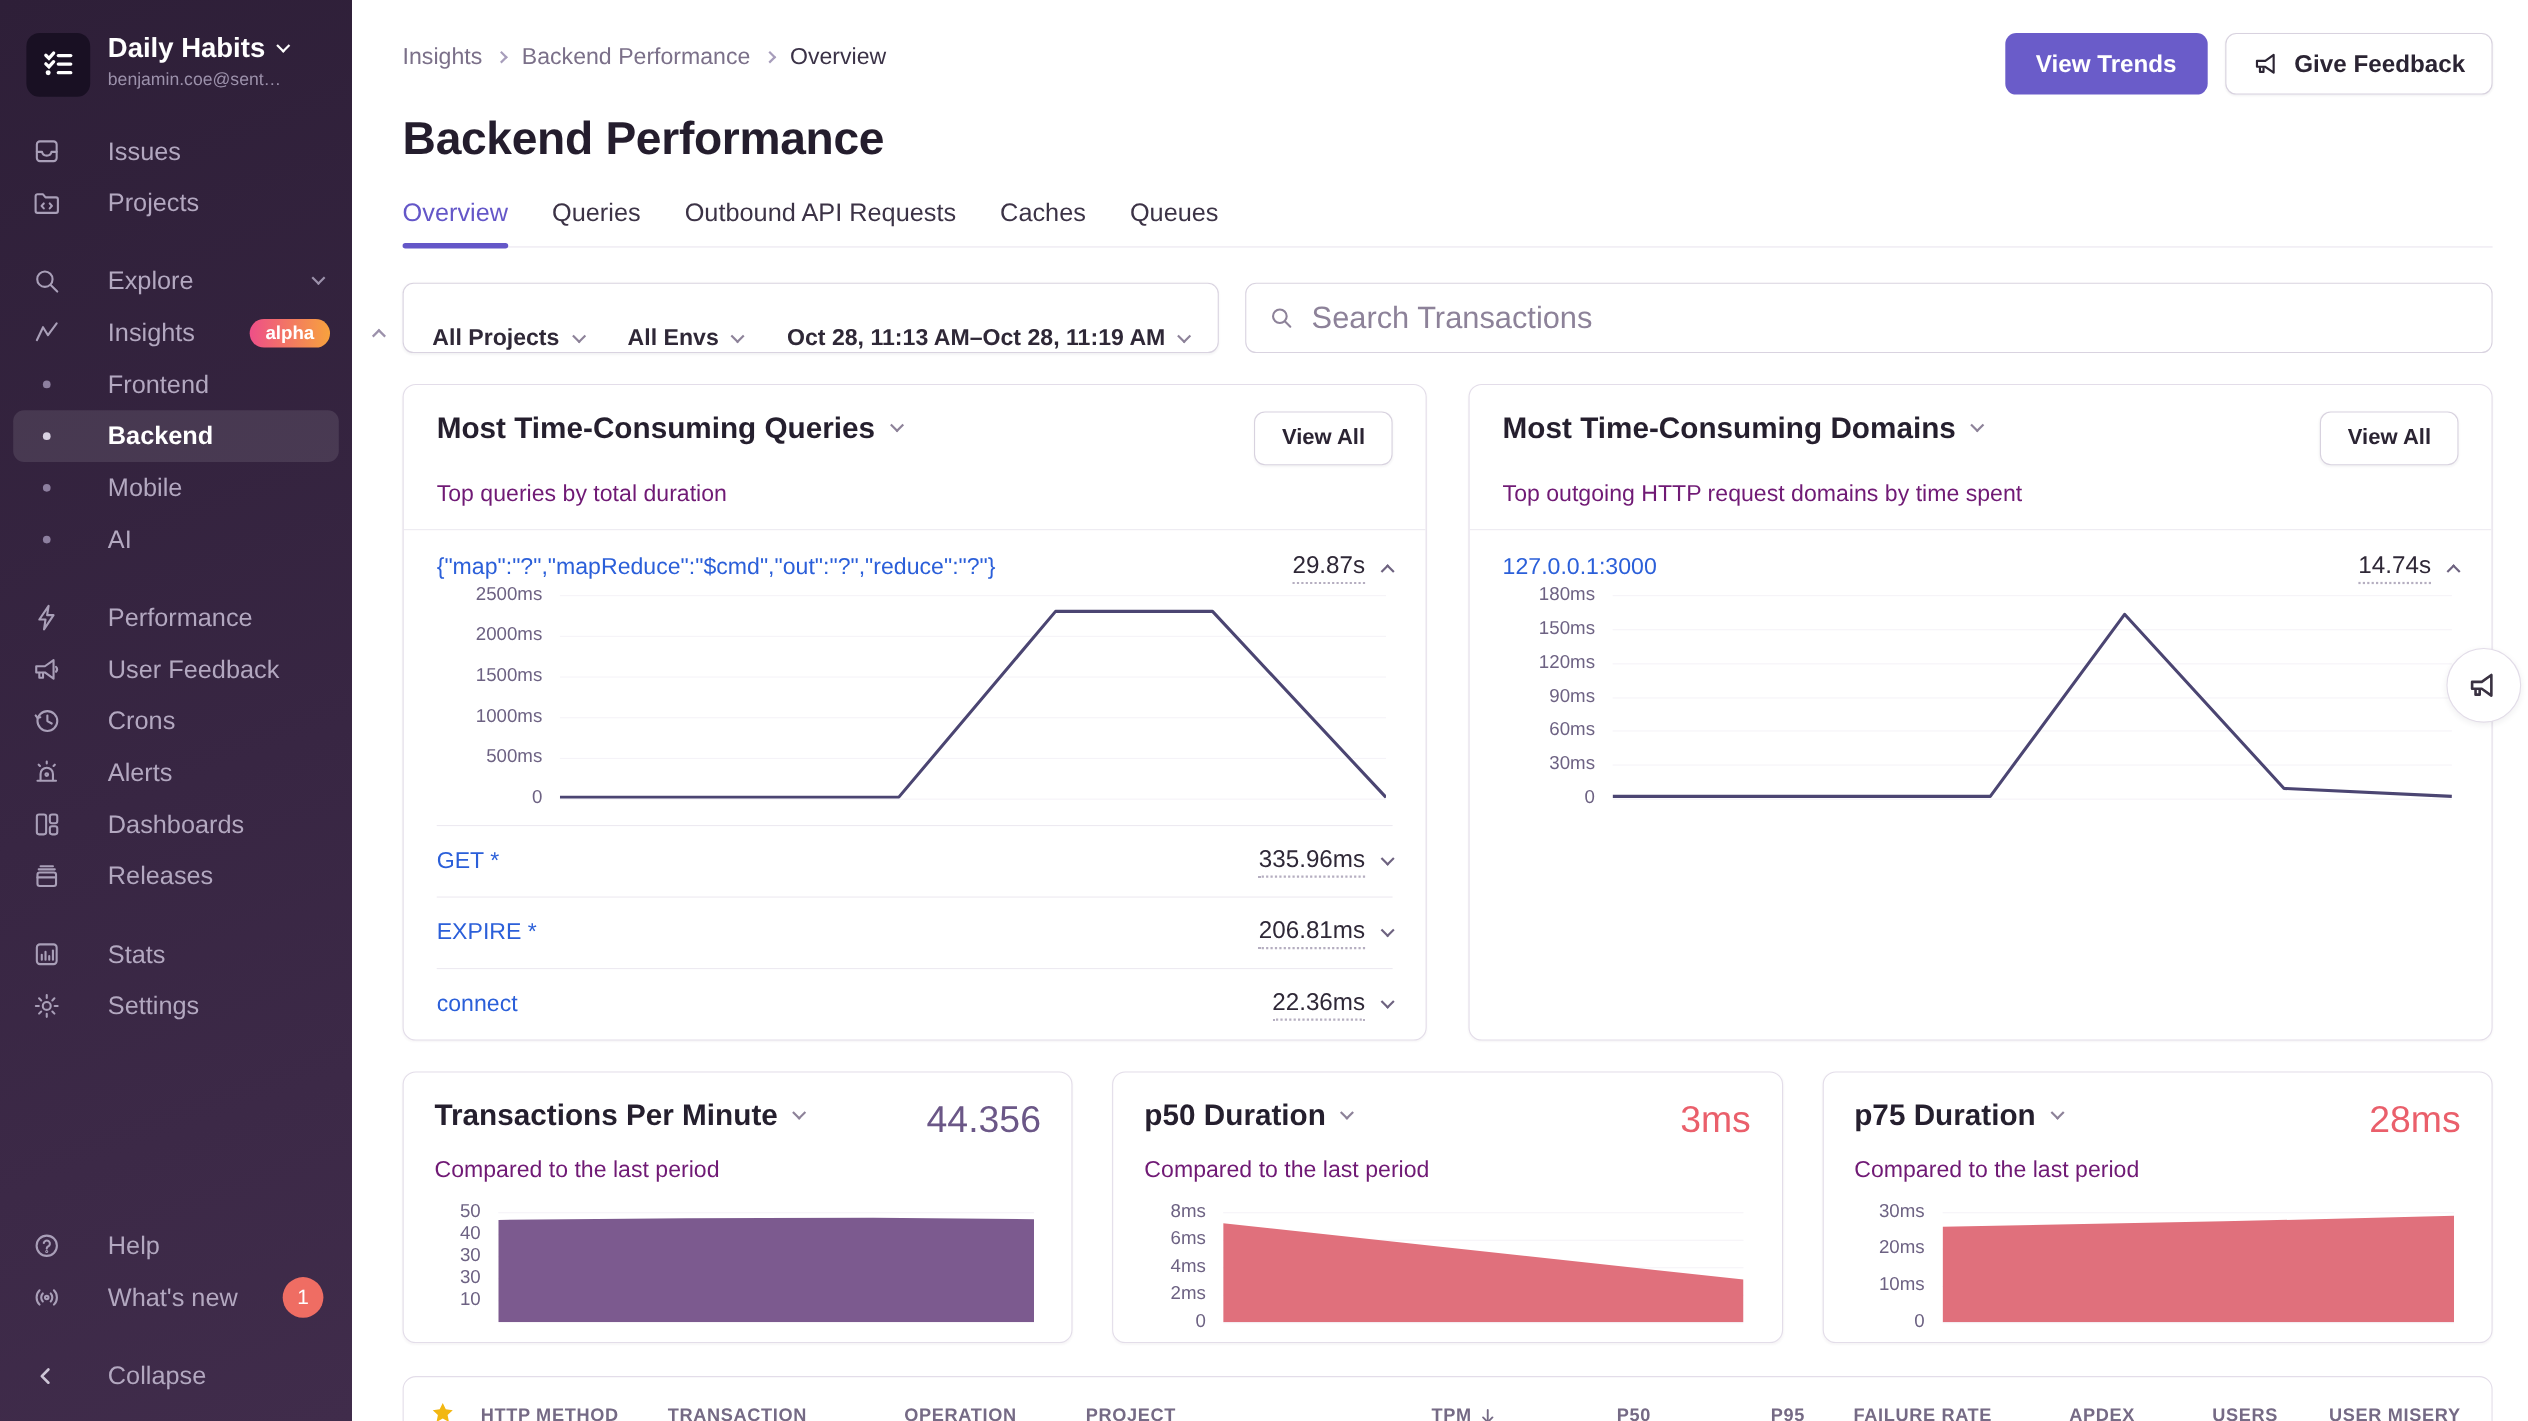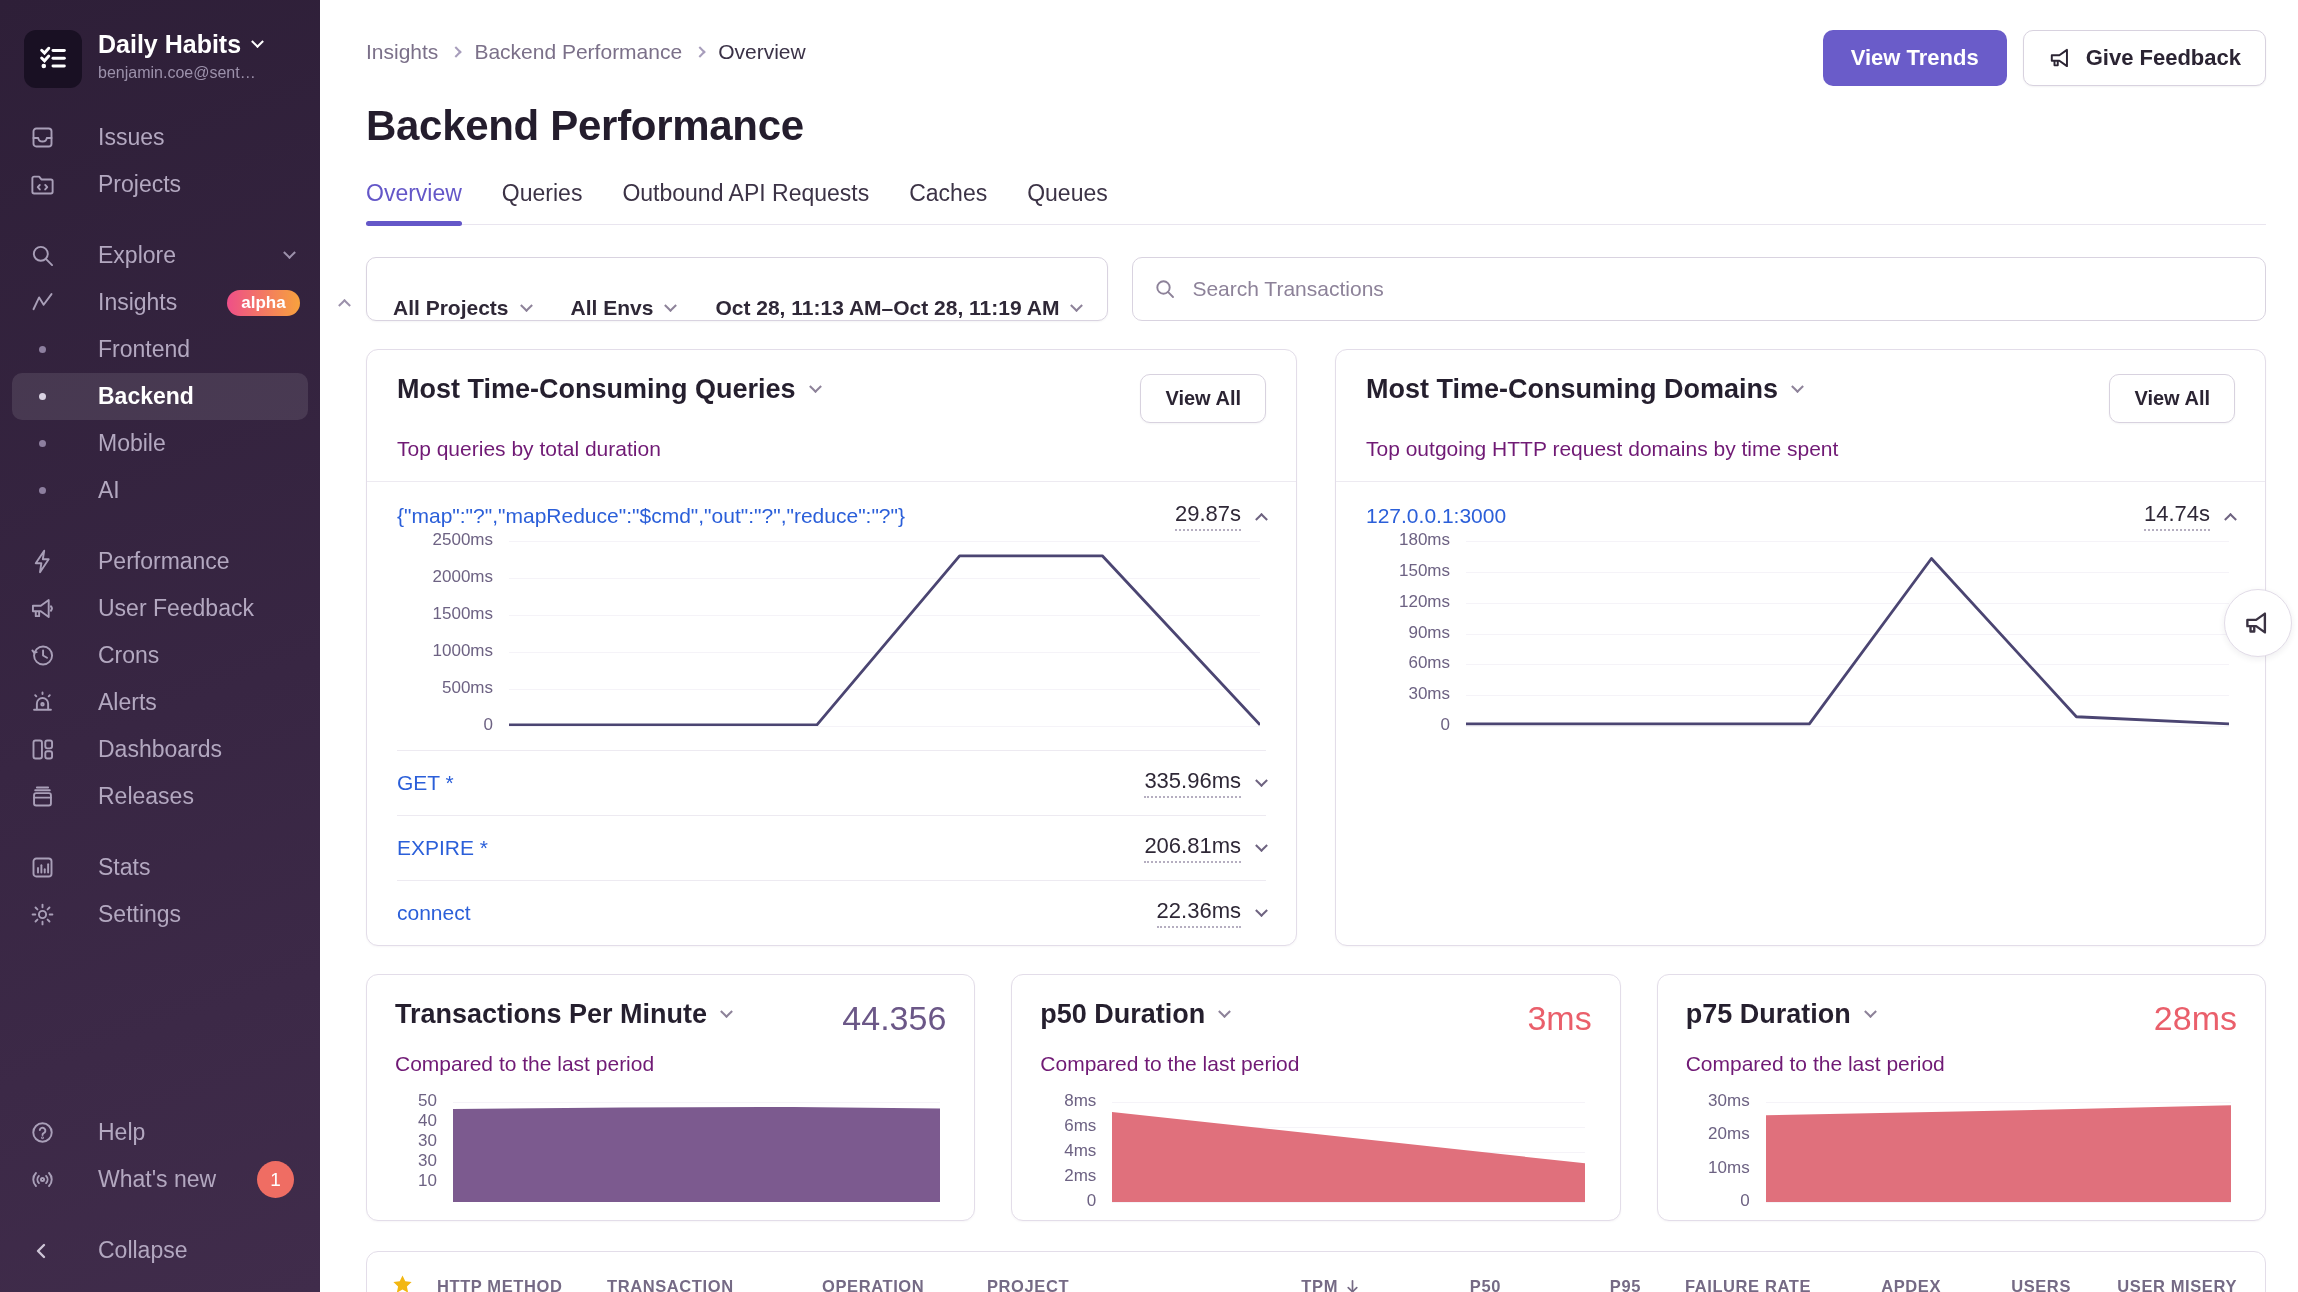--- a/index.html
+++ b/index.html
@@ -49,21 +49,21 @@
   .tabs { display:flex; gap:40px; margin-top:30px; border-bottom:1px solid #e9e5ef; }
   .tab { font-size:23px; color:#3c3346; padding-bottom:17px; cursor:pointer; position:relative; }
   .tab.active { color:#6457c8; }
   .tab.active::after { content:""; position:absolute; left:0; right:0; bottom:-2px; height:5px; border-radius:3px; background:#6457c8; }
   
   .filterbar { display:flex; gap:24px; margin-top:32px; }
   .filter-group { display:flex; align-items:flex-end; border:1px solid #d9d3e0; border-radius:10px; background:#fff; height:64px; padding:0 6px; box-shadow:0 1px 2px rgba(40,32,50,.05); }
   .filter-btn { display:flex; align-items:center; gap:13px; padding:0 20px; font-size:21px; font-weight:700; color:#2f2837; cursor:pointer; white-space:nowrap; }
   .filter-btn .chev { color:#8d8299; }
   .searchbox { flex:1; display:flex; align-items:center; gap:15px; border:1px solid #d9d3e0; border-radius:10px; height:64px; padding:0 20px; background:#fff; }
-  .searchbox input { border:none; outline:none; flex:1; font-size:21px; font-family:inherit; color:#3b3247; background:transparent; }
+  .searchbox input { border:none; outline:none; flex:1; font-size:28px; font-family:inherit; color:#3b3247; background:transparent; }
   .searchbox input::placeholder { color:#8d8299; }
   
   .cards-row { display:grid; grid-template-columns:1fr 1fr; gap:38px; margin-top:28px; }
   .card { border:1px solid #e3dde9; border-radius:12px; background:#fff; padding:24px 30px 0; box-shadow:0 1px 2px rgba(40,32,50,.04); }
   .card-head { display:flex; justify-content:space-between; align-items:flex-start; }
   .card-title-wrap { display:flex; align-items:center; gap:15px; }
   .card-title { font-size:27px; font-weight:700; color:#251f2e; }
   .card-title-wrap .chev { color:#8d8299; }
   .btn-viewall { background:#fff; border:1px solid #d8d2df; border-radius:10px; padding:12px 24px; font-size:20px; font-weight:700; color:#2b2433; font-family:inherit; cursor:pointer; box-shadow:0 1px 2px rgba(40,32,50,.05); }
   .card-sub { font-size:21px; color:#701a75; margin-top:14px; }

